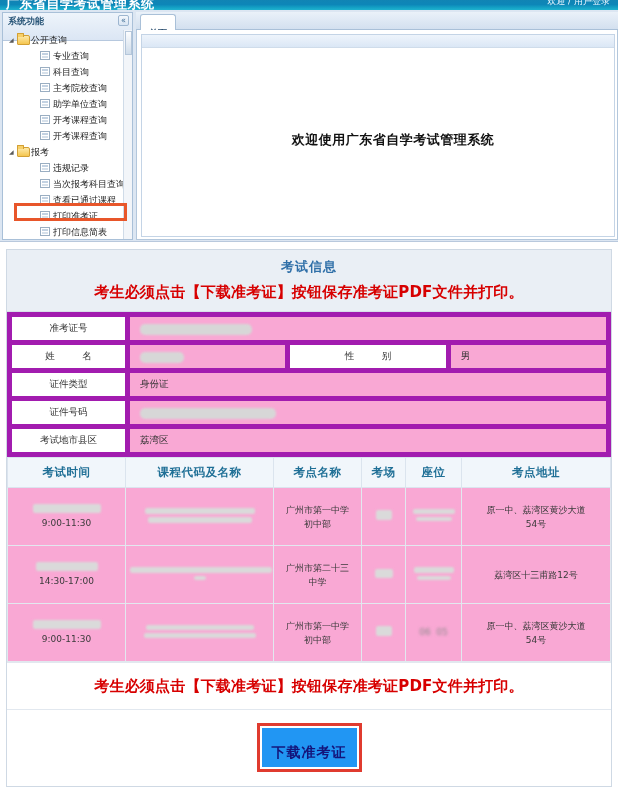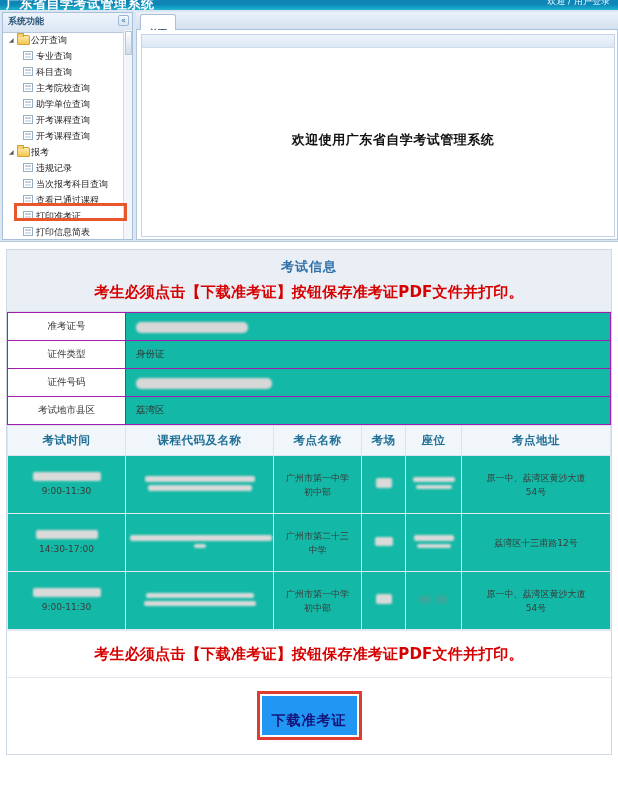--- a/index.html
+++ b/index.html
@@ -35,21 +35,21 @@
     border-bottom: 1px solid #b9c9dd;
     overflow: hidden;
   }
 
   
   .sidebar {
     position: absolute; left: 2px; top: 2px; width: 131px; height: 228px;
     background: #ffffff; border: 1px solid #a9c0d8;
   }
   .sidebar-head {
-    position: relative; height: 20px;
+    position: relative; height: 28px;
     background: linear-gradient(to bottom,#eef4fb 0%, #dbe6f4 100%);
     border-bottom: 1px solid #b6c8de;
     text-decoration: underline;
   }
   .sidebar-head-title {
     position: absolute; left: 5px; top: 2px;
     font-size: 9px; font-weight: bold; color: #2b5779; white-space: nowrap;
   }
   .collapse-btn {
     position: absolute; right: 3px; top: 2px;
@@ -75,21 +75,21 @@
   .tree-scroll .arrow-up {
     position: absolute; left: 1px; top: 0px; width: 7px; height: 8px;
     color: #8ba3bb; font-size: 6px; text-align: center; line-height: 8px;
   }
 
   .tnode {
     position: relative; height: 16px; line-height: 16px;
     font-size: 9px; color: #1b1b1b; white-space: nowrap; cursor: pointer;
   }
   .tnode.group { padding-left: 6px; }
-  .tnode.leaf  { padding-left: 20px; }
+  .tnode.leaf  { padding-left: 37px; }
   .tnode .exp {
     display: inline-block; width: 8px; color: #5a5a5a; font-size: 6px;
     transform: translateY(-1px);
   }
   .ico-folder {
     display: inline-block; width: 12px; height: 10px; vertical-align: -1px;
     margin-right: 2px; position: relative;
   }
   .ico-folder:before {
     content: ""; position: absolute; left: 0; top: 1px; width: 11px; height: 8px;
@@ -152,37 +152,37 @@
   .welcome {
     position: absolute; left: 0; right: -30px; top: 96px;
     text-align: center; font-size: 13px; font-weight: bold; color: #111;
     white-space: nowrap; letter-spacing: .5px;
   }
 
   
   .card {
     position: absolute; left: 6px; top: 249px; width: 606px;
     border: 1px solid #cfd9e4;
-    background: #14b8a6;
+    background: #f9a8d4;
   }
   .card-head {
     background: #eaeff5; padding: 8px 0 9px 0; text-align: center;
     border-bottom: 1px solid #d7e0ea;
   }
   .card-title {
     font-size: 13px; font-weight: bold; color: #2f6fa8;
     letter-spacing: 1px; margin-bottom: 7px;
   }
   .notice {
     font-size: 15px; font-weight: bold; color: #d70000; letter-spacing: .2px;
   }
 
   table.info, table.sched { width: 100%; border-collapse: collapse; table-layout: fixed; }
   table.info td {
-    border: 1px solid #a21caf; height: 28px; font-size: 9.5px; color: #333;
+    border: 5px solid #a21caf; height: 28px; font-size: 9.5px; color: #333;
     padding: 0 10px; vertical-align: middle;
   }
   td.lbl { text-align: center; color: #4a4a4a; background: #ffffff; }
   td.val { text-align: left; color: #333; }
   .sp { letter-spacing: 9px; padding-left: 9px; }
   .redact {
     display: inline-block; height: 11px; vertical-align: middle;
     background: #d7d7d7; border-radius: 5px; filter: blur(1.1px);
   }
 
@@ -308,20 +308,28 @@
       <div class="notice">考生必须点击【下载准考证】按钮保存准考证PDF文件并打印。</div>
     </div>
 
     <table class="info">
       <tbody>
           <tr>
         <td class="lbl" style="width:118px">准考证号</td>
         <td class="val" colspan="3">
           <span class="redact" style="width:112px"></span>
         </td>
+      </tr>
+      <tr>
+        <td class="lbl"><span class="sp">姓　名</span></td>
+        <td class="val" style="width:260px">
+          <span class="redact" style="width:44px"></span>
+        </td>
+        <td class="lbl" style="width:110px"><span class="sp">性　别</span></td>
+        <td class="val">男</td>
       </tr>
       <tr>
         <td class="lbl">证件类型</td>
         <td class="val" colspan="3">身份证</td>
       </tr>
       <tr>
         <td class="lbl">证件号码</td>
         <td class="val" colspan="3">
           <span class="redact" style="width:136px"></span>
         </td>

